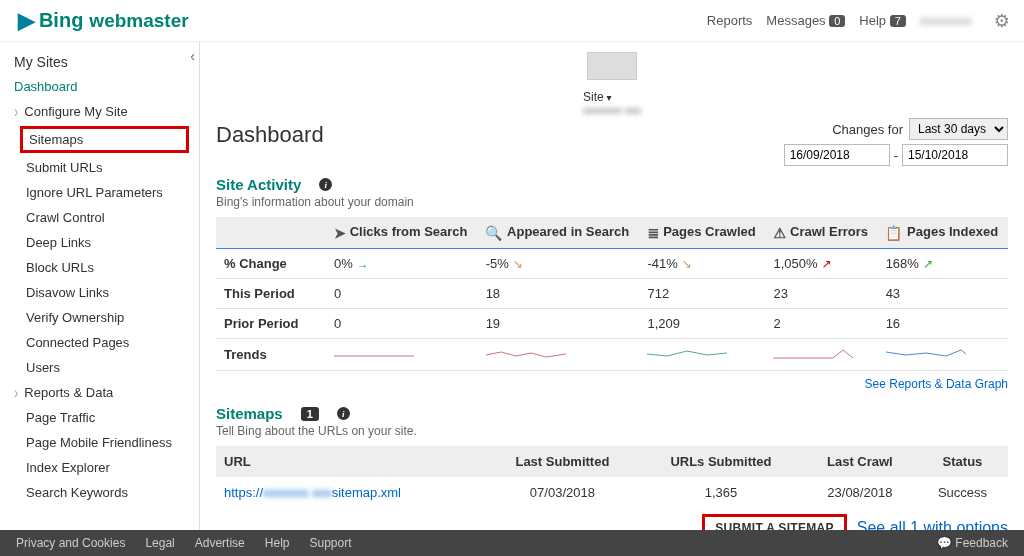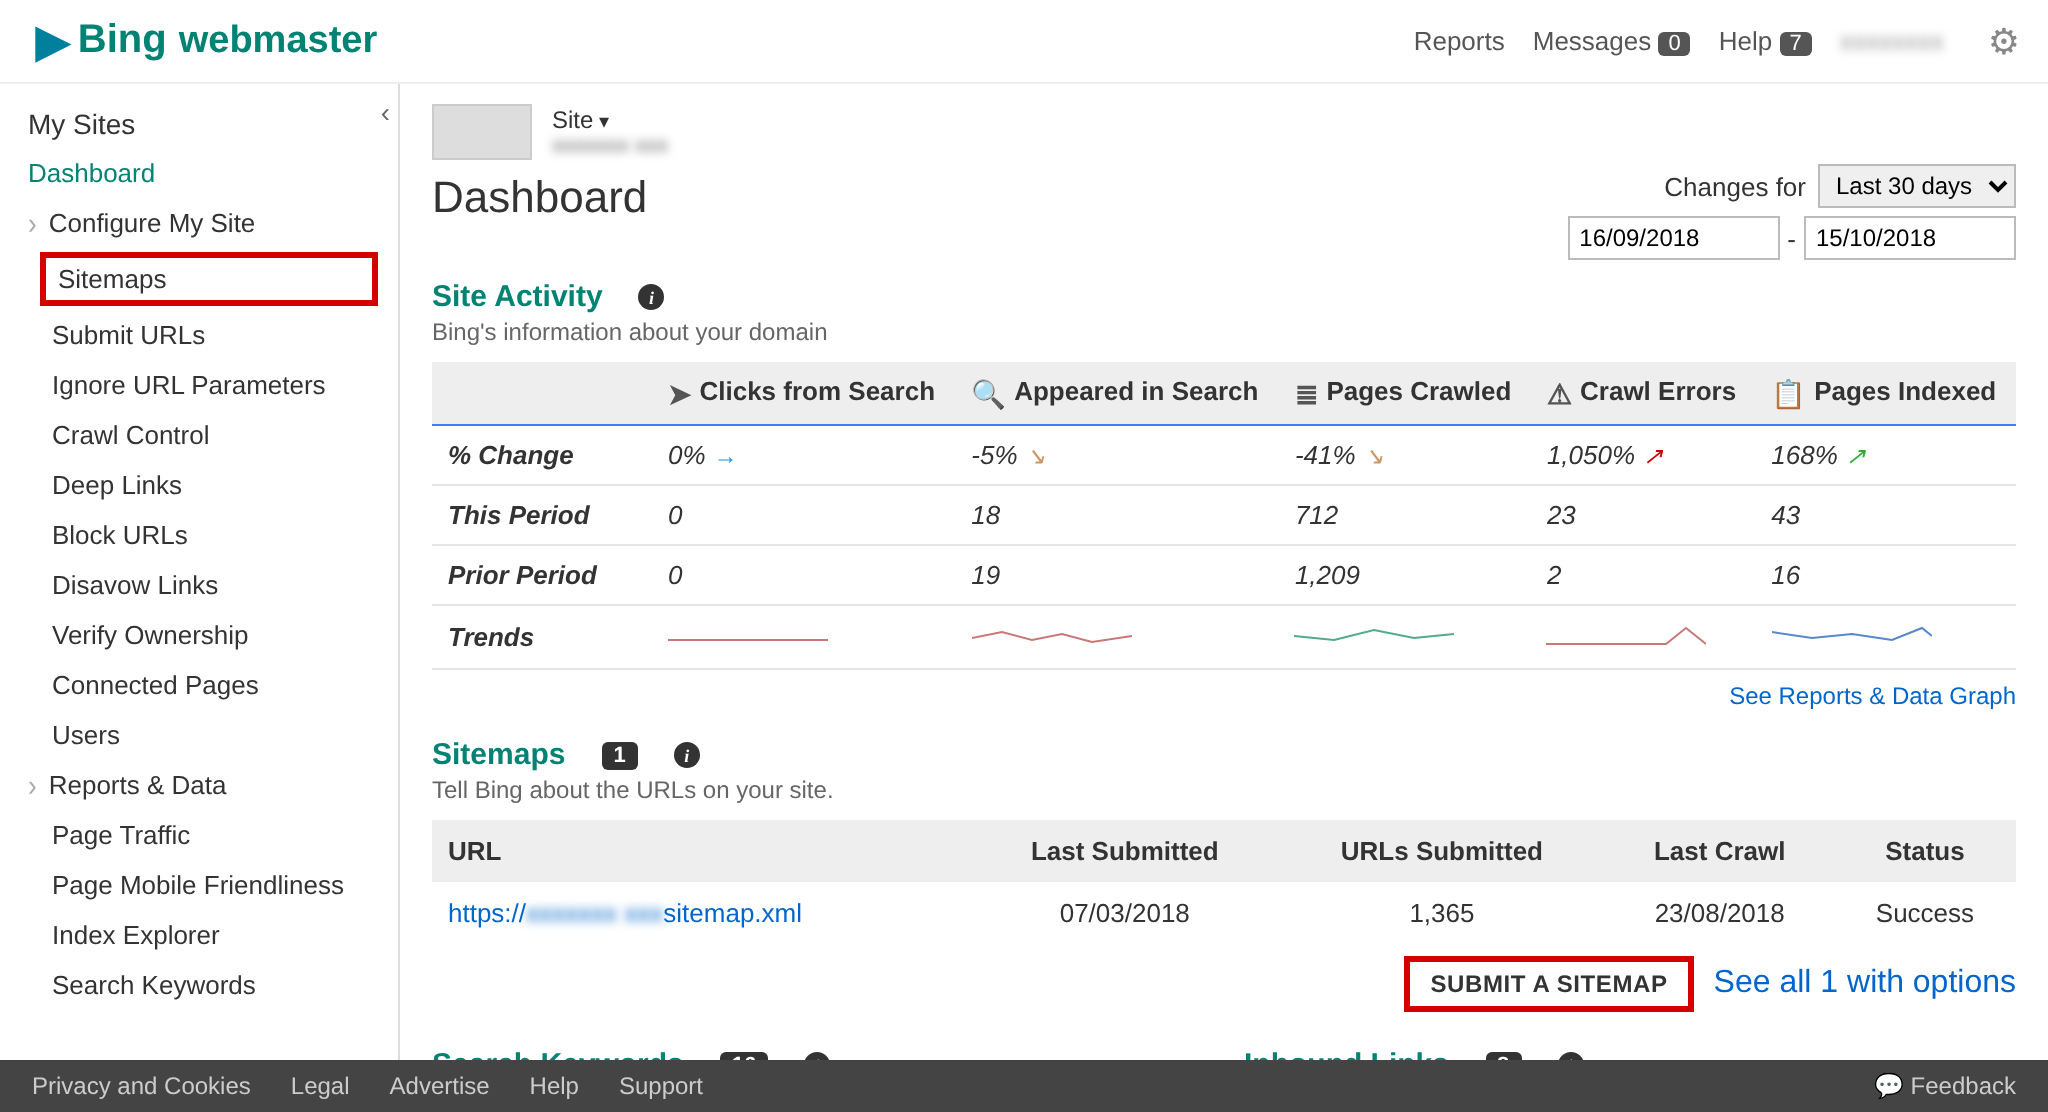--- a/index.html
+++ b/index.html
@@ -15,37 +15,37 @@
   .layout { display: flex; min-height: 490px; }
   .sidebar { width: 200px; border-right: 1px solid #ddd; padding: 8px 0; position: relative; }
   .sidebar-collapse { position: absolute; right: 4px; top: 6px; font-size: 14px; color: #666; }
   .side-title { padding: 4px 14px; font-size: 14px; color: #333; }
   .side-item { padding: 5px 14px 5px 26px; font-size: 13px; color: #333; cursor: pointer; }
   .side-item.parent { padding-left: 14px; }
   .side-item.parent::before { content: "›"; color: #aaa; margin-right: 6px; display: inline-block; transform: scaleY(1.2); }
   .side-item.active { color: #008373; font-size: 13px; }
   .side-item.highlighted { border: 3px solid #d40000; margin: 2px 10px 2px 20px; padding: 3px 6px; }
   .main { flex: 1; padding: 10px 16px 0 16px; }
-  .site-header { display: flex; align-items: center; gap: 10px; margin-bottom: 4px; }
+  .site-header { display: flex; align-items: center; gap: 10px; margin-bottom: 4px; flex-direction: column; }
   .site-thumb { width: 50px; height: 28px; background: #ddd; border: 1px solid #ccc; }
   .site-dd { font-size: 12px; color: #333; }
   .site-dd::after { content: " ▾"; font-size: 10px; }
   .page-title { font-size: 22px; font-weight: 400; color: #333; margin: 6px 0 10px; }
   .changes-row { display: flex; justify-content: flex-end; align-items: center; gap: 6px; margin-top: -40px; margin-bottom: 4px; font-size: 13px; }
   .changes-row select, .changes-row input { font-size: 12px; padding: 2px 4px; border: 1px solid #bbb; }
   .date-row { display: flex; justify-content: flex-end; align-items: center; gap: 4px; margin-bottom: 10px; }
   .date-row input { width: 106px; font-size: 12px; padding: 3px 5px; border: 1px solid #bbb; }
   .section-title { font-size: 15px; color: #008373; font-weight: 600; display: flex; align-items: center; gap: 18px; }
   .info-icon { width: 13px; height: 13px; background: #333; color: #fff; border-radius: 50%; display: inline-flex; align-items: center; justify-content: center; font-size: 9px; font-style: italic; font-family: Georgia, serif; }
   .section-sub { font-size: 12px; color: #666; margin: 2px 0 8px; }
   .activity-table { width: 100%; border-collapse: collapse; }
   .activity-table th, .activity-table td { padding: 7px 8px; text-align: left; font-size: 13px; }
   .activity-table thead th { background: #eee; font-weight: 600; color: #333; border-bottom: 1px solid #3b82f6; }
   .activity-table thead th:first-child { background: #eee; }
-  .activity-table tbody tr { border-bottom: 1px solid #e5e5e5; font-style: italic; }
+  .activity-table tbody tr { border-bottom: 1px solid #e5e5e5; }
   .activity-table tbody td:first-child { font-weight: 600; }
   .pct-up { color: #c00; }
   .pct-right { color: #1a9cd6; }
   .arrow { font-size: 12px; margin-left: 4px; }
   .reports-link { text-align: right; margin-top: 6px; font-size: 12px; }
   .reports-link a { color: #0066cc; text-decoration: none; }
   .badge { background: #333; color: #fff; border-radius: 3px; padding: 1px 6px; font-size: 11px; font-weight: 600; }
   .sitemap-table { width: 100%; border-collapse: collapse; margin-top: 4px; }
   .sitemap-table th, .sitemap-table td { padding: 8px; font-size: 13px; }
   .sitemap-table thead th { background: #eee; font-weight: 600; text-align: center; }

